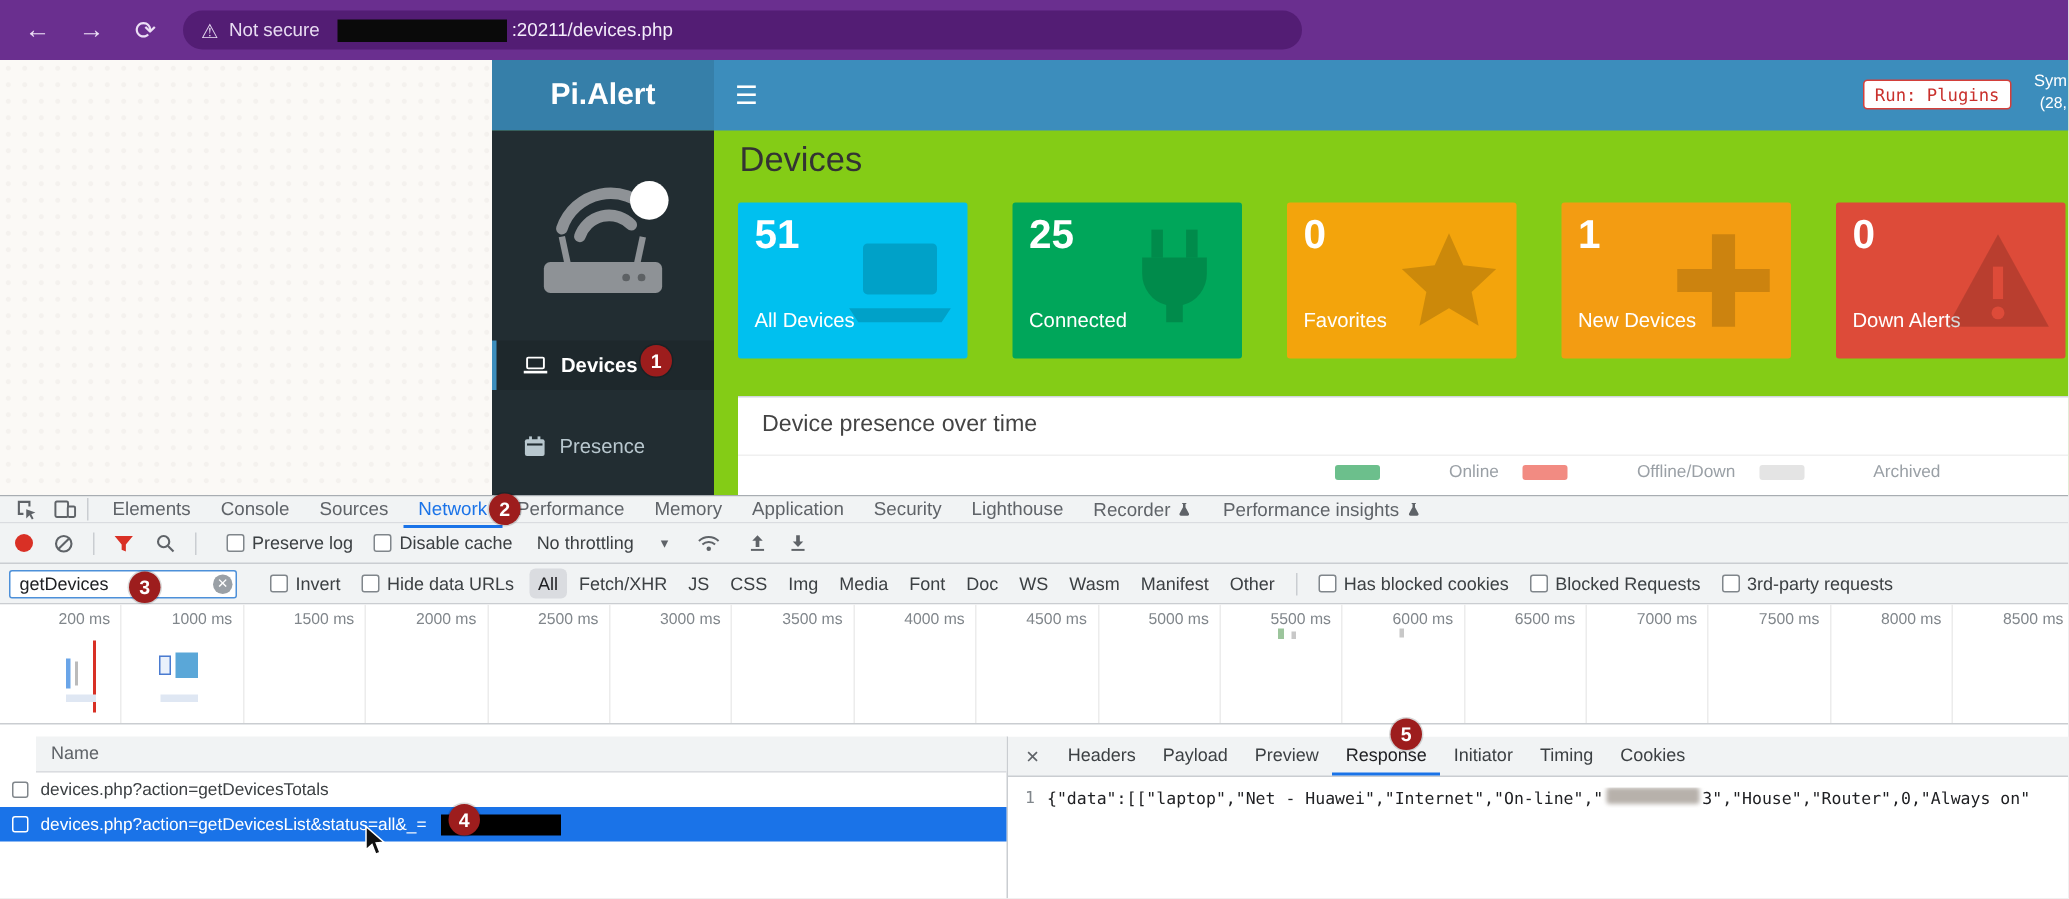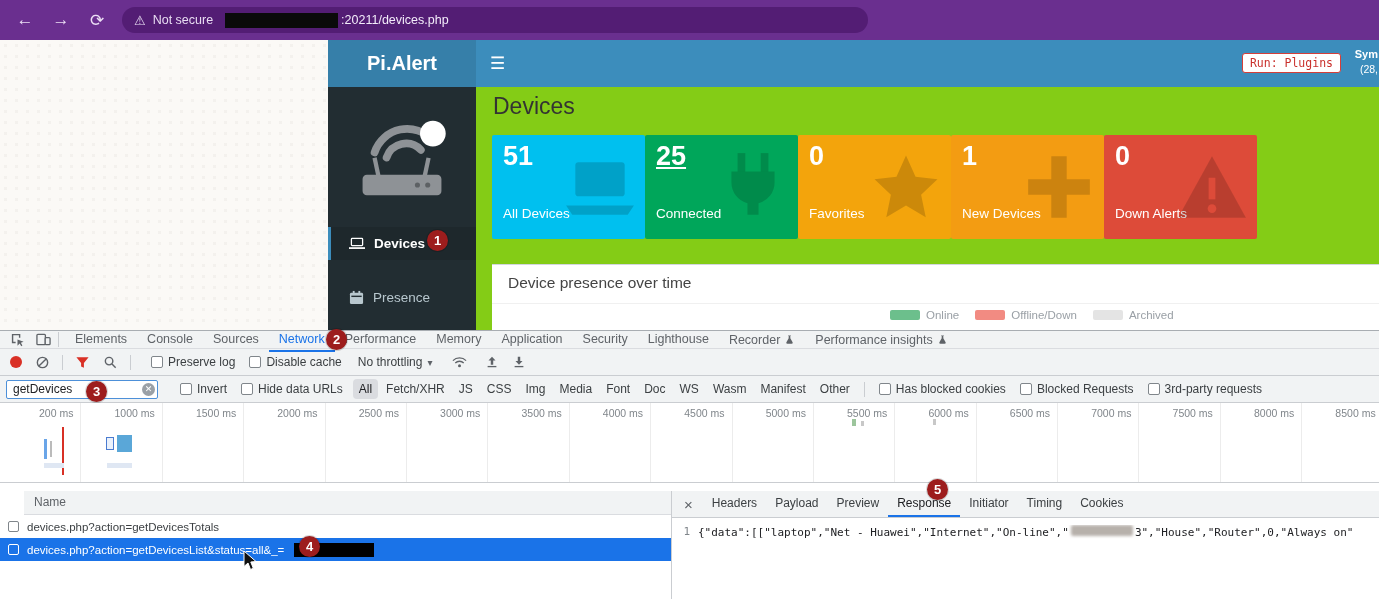--- a/index.html
+++ b/index.html
@@ -21,59 +21,59 @@
   
   .content { position:absolute; top:40px; left:0; right:0; height:290px; }
   .left-wall { position:absolute; left:0; top:0; width:328px; height:100%; background:#fbf9f6;
     background-image: radial-gradient(rgba(120,110,100,0.055) 1.5px, transparent 1.6px); background-size:11px 11px; }
   .app { position:absolute; left:328px; top:0; right:0; height:100%; background:#84cc16; }
 
   .app-header { position:absolute; top:0; left:0; right:0; height:47px; background:#3c8dbc; }
   .logo { position:absolute; left:0; top:0; width:148px; height:47px; background:#367fa9; color:#fff; font-size:20px; font-weight:700; display:flex; align-items:center; justify-content:center; }
   .hamburger { position:absolute; left:162px; top:13px; color:#fff; font-size:17px; }
   .run-btn { position:absolute; right:38px; top:13px; background:#fff; color:#c9302c; font-family:"DejaVu Sans Mono", monospace; font-size:11.5px; padding:2px 7px; border:1px solid #d43f3a; border-radius:3px; }
-  .corner-top { position:absolute; right:1px; top:8px; color:#fff; font-size:11px; font-weight:bold;padding-left:16px; }
+  .corner-top { position:absolute; right:1px; top:8px; color:#fff; font-size:11px; font-weight:normal;padding-left:16px; }
   .corner-bottom { position:absolute; right:1px; top:23px; color:#fff; font-size:10.5px; }
 
   .sidebar { position:absolute; left:0; top:47px; width:148px; bottom:0; background:#222d32; }
   .router-art { margin:12px auto 0; width:120px; }
   .side-item { position:absolute; left:0; width:100%; height:33px; display:flex; align-items:center; gap:9px; padding-left:21px; color:#b8c7ce; font-size:13.5px; }
   .side-item.active { background:#1e282c; border-left:3px solid #3c8dbc; padding-left:18px; color:#fff; font-weight:bold; }
 
   .main { position:absolute; left:148px; top:47px; right:0; bottom:0; }
   .page-title { position:absolute; left:17px; top:6px; font-size:23px; color:#333; font-weight:500; }
-  .cards { position:absolute; left:16px; top:48px; right:0; height:88px; display:flex; }
+  .cards { position:absolute; left:16px; top:48px; right:0; height:88px; display:flex; gap:30px; }
   .card { position:relative; flex:0 0 153px; height:104px; border-radius:2px; color:#fff; overflow:hidden; }
   .card-value { font-size:27px; font-weight:bold; margin:6px 0 0 11px; }
   .card-label { position:absolute; left:11px; bottom:18px; font-size:13.5px; }
   .card-icon { position:absolute; right:8px; top:14px; width:74px; height:76px; }
   .card-icon svg { width:100%; height:100%; fill:rgba(0,0,0,0.16); }
 
   .panel { position:absolute; left:16px; top:177px; right:0; height:66px; background:#fff; border-top:1px solid #d2d6de; }
   .panel-title { padding:9px 0 0 16px; font-size:15.5px; color:#444; font-weight:500; }
   .panel-sep { position:absolute; left:0; right:0; top:38px; height:1px; background:#f0f0f0; }
   .legend { position:absolute; left:398px; top:44px; display:flex; align-items:center; font-size:11.5px; color:#9aa0a6; }
   .swatch { width:30px; height:10px; border-radius:2px; margin-right:6px; }
-  .legend-item { display:flex; align-items:center; margin-right:16px; }
+  .legend-item { display:flex; align-items:center; margin-right:16px;gap:40px; }
 
   
   .devtools { position:absolute; left:0; top:330px; width:100%; height:269px; background:#fff; border-top:1px solid #a8adb2; }
   .dt-tabbar { height:18px; background:#f1f3f4; border-bottom:1px solid #dadce0; display:flex; align-items:center; font-size:12.5px; color:#5f6368; }
   .dt-ico { margin-left:8px; display:flex; width:18px; justify-content:center; }
   .dt-sep { width:1px; height:15px; background:#cacdd1; margin:0 6px; flex:0 0 1px; }
   .dt-tab { padding:0 10px; height:25px; line-height:24px; white-space:nowrap; }
   .dt-tab.active { color:#1a73e8; border-bottom:2px solid #1a73e8; }
   .withicon { display:flex; align-items:center; gap:4px; }
 
   .dt-toolbar { height:27px; background:#f1f3f4; border-bottom:1px solid #cacdd1; display:flex; align-items:center; }
   .rec-dot { width:12px; height:12px; border-radius:50%; background:#d93025; margin-left:10px; }
   .tool-ico { margin-left:13px; display:flex; }
   .dt-check { display:flex; align-items:center; gap:5px; margin-left:14px; font-size:12px; color:#3c4043; white-space:nowrap; }
   .cb { width:12px; height:12px; border:1px solid #80868b; border-radius:2px; background:#fff; flex:0 0 12px; }
-  .dt-select { display:flex; align-items:center; gap:5px; margin-left:16px; font-size:12px; color:#3c4043; }
+  .dt-select { display:flex; align-items:center; gap:18px; margin-left:16px; font-size:12px; color:#3c4043; }
   .caret { font-size:10px; color:#5f6368; }
 
   .dt-filter { height:27px; background:#f1f3f4; border-bottom:1px solid #cacdd1; display:flex; align-items:center; font-size:12px; color:#3c4043; }
   .filter-wrap { position:relative; margin-left:6px; flex:0 0 152px; }
   .filter-input { width:152px; height:19px; border:1px solid #4d90d9; border-radius:2px; font-size:12px; padding:0 17px 0 6px; font-family:inherit; color:#202124; background:#fff; outline:none; }
   .input-clear { position:absolute; right:3px; top:3px; width:13px; height:13px; border-radius:50%; background:#9aa0a6; color:#fff; font-size:9px; line-height:13px; text-align:center; }
   .pill { padding:3px 6px; border-radius:4px; margin-left:2px; white-space:nowrap; }
   .pill.selected { background:#dadce0; color:#202124; }
 
   .tl { position:relative; height:80px; border-bottom:1px solid #cacdd1; display:flex; overflow:hidden; background:#fff; }
@@ -186,21 +186,21 @@
           <div class="card" style="background-color: rgb(0, 192, 239);">
             <div class="card-value">51</div>
             <div class="card-label">All Devices</div>
             <div class="card-icon">
               <svg viewBox="0 0 24 20">
                   <rect x="4" y="2" width="16" height="11" rx="1"></rect>
                   <path d="M1 16h22l-2 3H3z"></path>
                 </svg>
             </div>
           </div>
-          <div class="card" style="background-color: rgb(0, 166, 90); text-decoration: underline;">
+          <div class="card" style="background-color: rgb(0, 166, 90);">
             <div class="card-value">25</div>
             <div class="card-label">Connected</div>
             <div class="card-icon">
               <svg viewBox="0 0 24 24">
                   <rect x="7" y="1" width="2.5" height="6"></rect>
                   <rect x="14.5" y="1" width="2.5" height="6"></rect>
                   <path d="M5 7h14v3.5a7 7 0 0 1-5.2 6.8V21h-3.6v-3.7A7 7 0 0 1 5 10.5z"></path>
                 </svg>
             </div>
           </div>

